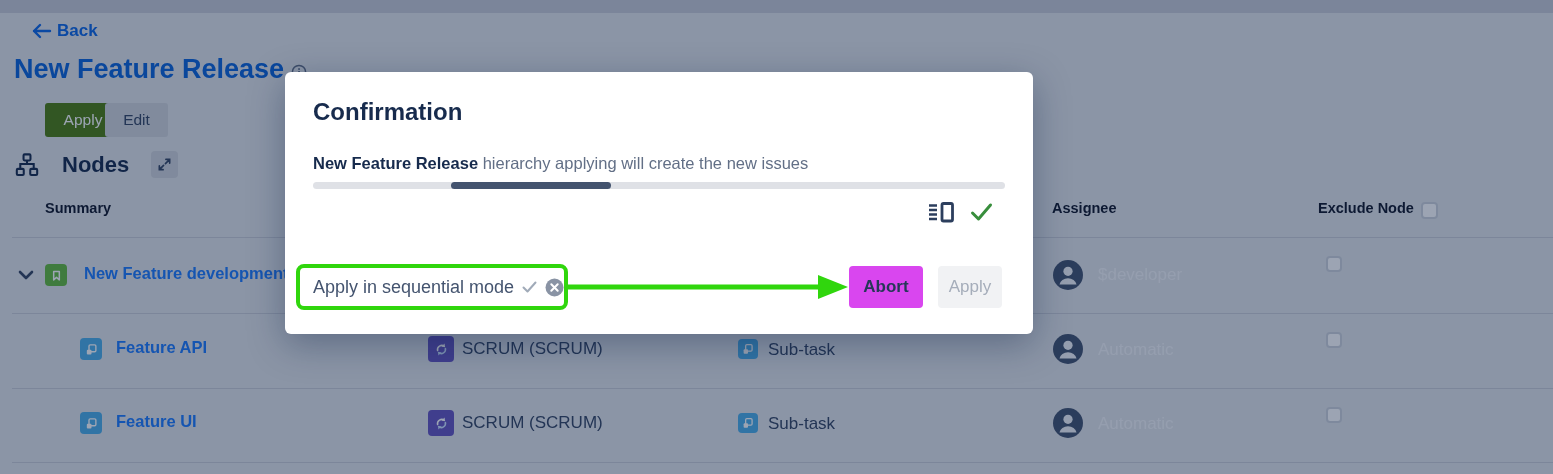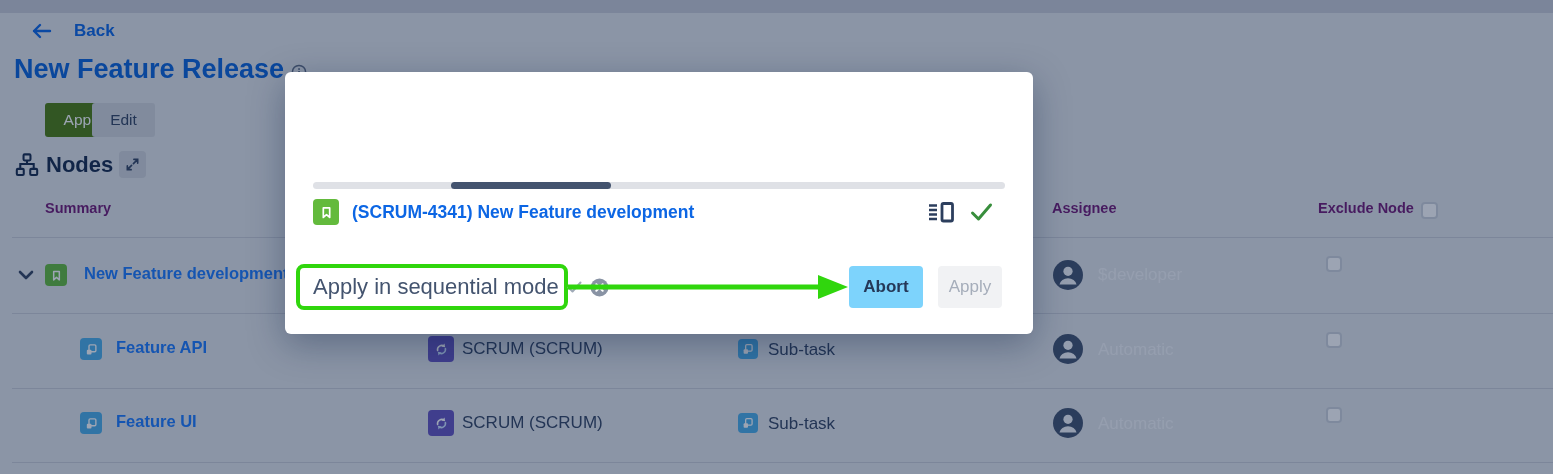--- a/index.html
+++ b/index.html
@@ -2,38 +2,38 @@
 <html><head>
 <meta charset="utf-8">
 <style>
   * { margin:0; padding:0; box-sizing:border-box; }
   html,body { width:1553px; height:474px; overflow:hidden; }
   body { font-family:"Liberation Sans", sans-serif; }
   .stage { position:relative; width:1553px; height:474px; background:#E2E4E9; overflow:hidden; }
 
   
   .topband { position:absolute; left:0; top:0; width:100%; height:13px; background:#C7CAD6; }
-  .back-link { position:absolute; left:31px; top:21px; display:flex; align-items:center; gap:22px;
+  .back-link { position:absolute; left:31px; top:21px; display:flex; align-items:center; gap:5px;
                color:#0C66E4; font-size:17px; font-weight:700; cursor:pointer; }
   .page-title { position:absolute; left:14px; top:52px; font-size:27px; font-weight:700; color:#0B63D9; line-height:34px; }
   .info-icon { display:inline-block; vertical-align:top; margin-left:7px; margin-top:2px; }
 
   .btn { position:absolute; top:103px; height:34px; border:none; border-radius:3px; font-size:15.5px;
          font-family:"Liberation Sans",sans-serif; cursor:pointer; }
   .btn-apply { left:12px; width:76px; background:#4d7c0f; color:#FDFEFF; font-weight:400;margin-left:33px; }
   .btn-gray  { background:#D0D4DB; color:#344563; }
-  .btn-edit { left:92px; width:63px; }
+  .btn-edit { left:105px; width:63px; }
   .btn-dup  { left:172px; width:103px; }
 
-  .nodes-head { position:absolute; left:14px; top:151px; display:flex; align-items:center; gap:6px;text-align:right; }
+  .nodes-head { position:absolute; left:14px; top:151px; display:flex; align-items:center; gap:22px;text-align:right; }
   .nodes-title { font-size:22px; font-weight:700; color:#172B4D; }
   .expand-btn { width:27px; height:27px; border:none; border-radius:4px; background:#CFD3DA;
                 display:flex; align-items:center; justify-content:center; cursor:pointer; }
 
-  .th { position:absolute; top:200px; font-size:14.5px; font-weight:700; color:#701a75; }
+  .th { position:absolute; top:200px; font-size:14.5px; font-weight:700; color:#0f172a; }
   .hr { position:absolute; left:12px; right:0; height:1px; background:#C8CBD5; }
 
   .row-link { position:absolute; font-size:16.5px; font-weight:700; color:#1D7AFC; cursor:pointer; white-space:nowrap; }
   .cell-text { position:absolute; font-size:17px; color:#344563; white-space:nowrap; }
   .assignee-text { position:absolute; font-size:17px; color:#F2F4F8; white-space:nowrap; }
 
   .issue-icon { position:absolute; border-radius:4px; display:flex; align-items:center; justify-content:center; }
   .story-bg { background:#63BA3C; }
   .subtask-bg { background:#4BADE8; }
   .proj-bg { background:#6554C0; }
@@ -51,24 +51,24 @@
   .modal-msg b { color:#172B4D; font-weight:700; }
   .progress { position:absolute; left:28px; top:110px; width:692px; height:7px; background:#DFE1E6; border-radius:4px; }
   .progress-fill { position:absolute; top:0; height:7px; background:#44546F; border-radius:4px; }
   .issue-row { position:absolute; left:28px; top:127px; height:26px; display:flex; align-items:center; gap:13px; }
   .issue-link { font-size:17.5px; font-weight:700; color:#0C66E4; cursor:pointer; white-space:nowrap; }
   .issue-actions { position:absolute; right:40px; top:127px; height:26px; display:flex; align-items:center; gap:16px; }
 
   .anno-box { position:absolute; left:11px; top:192px; width:272px; height:46px;
               border:4px solid #30D60D; border-radius:8px; display:flex; align-items:center;
               padding-left:13px; gap:8px; pointer-events:none; }
-  .seq-label { font-size:22px; color:#44546F; white-space:nowrap; pointer-events:auto; }
+  .seq-label { font-size:18px; color:#44546F; white-space:nowrap; pointer-events:auto; }
   .modal-btn { position:absolute; top:194px; height:42px; border:none; border-radius:4px;
                font-size:17px; font-family:"Liberation Sans",sans-serif; cursor:pointer; }
-  .btn-abort { left:564px; width:74px; background:#7dd3fc; color:#253858; font-weight:700; }
+  .btn-abort { left:564px; width:74px; background:#d946ef; color:#253858; font-weight:700; }
   .btn-close { left:653px; width:64px; background:#F1F2F4; color:#A5ADBA; font-weight:400; }
   .anno-arrow { position:absolute; left:566px; top:273px; z-index:60; pointer-events:none; }
 </style>
 </head>
 <body>
 
 <div class="stage">
 
   <div class="topband"></div>
 
@@ -199,34 +199,28 @@
         <circle cx="12" cy="9" r="3.7" fill="#F2F4F8"></circle>
         <path d="M5.2 19.6 a6.9 6 0 0 1 13.6 0 z" fill="#F2F4F8"></path>
       </svg>
   </span>
   <span class="assignee-text" style="left:1098px; top:414px;">Automatic</span>
   <div class="cb" style="left:1326px; top:407px;"></div>
 
   <div class="overlay"></div>
 
   <div class="modal">
-
+    <div class="modal-title">Confirmation</div>
+
+    <div class="modal-msg"><b>New Feature Release</b><span> hierarchy applying will create the new issues</span></div>
 
     <div class="progress">
       <div class="progress-fill" style="left: 20%; width: 23%;"></div>
     </div>
 
-    <div class="issue-row">
-      <span class="issue-icon story-bg" style="position:static; width:26px; height:26px;">
-        <svg width="17" height="17" viewBox="0 0 24 24">
-            <path d="M7.5 5.5 V19 L12 15 L16.5 19 V5.5 Z" stroke="#FFFFFF" stroke-width="2.4" fill="none" stroke-linejoin="round"></path>
-          </svg>
-      </span>
-      <a class="issue-link">(SCRUM-4341) New Feature development</a>
-    </div>
     <div class="issue-actions">
       <span style="display:flex; cursor:pointer;">
         <svg width="26" height="23" viewBox="0 0 26 23">
             <path d="M1 4.5 H9 M1 9 H9 M1 13.5 H9 M1 18 H9" stroke="#2C3E5D" stroke-width="2.6"></path>
             <rect x="14" y="2.5" width="10.5" height="17.5" rx="1.5" stroke="#2C3E5D" stroke-width="2.8" fill="none"></rect>
           </svg>
       </span>
       <span style="display:flex;">
         <svg width="23" height="20" viewBox="0 0 23 20">
             <path d="M2.5 11 L8.5 17 L20.5 3" stroke="#388E3C" stroke-width="3" fill="none" stroke-linecap="round" stroke-linejoin="round"></path>

